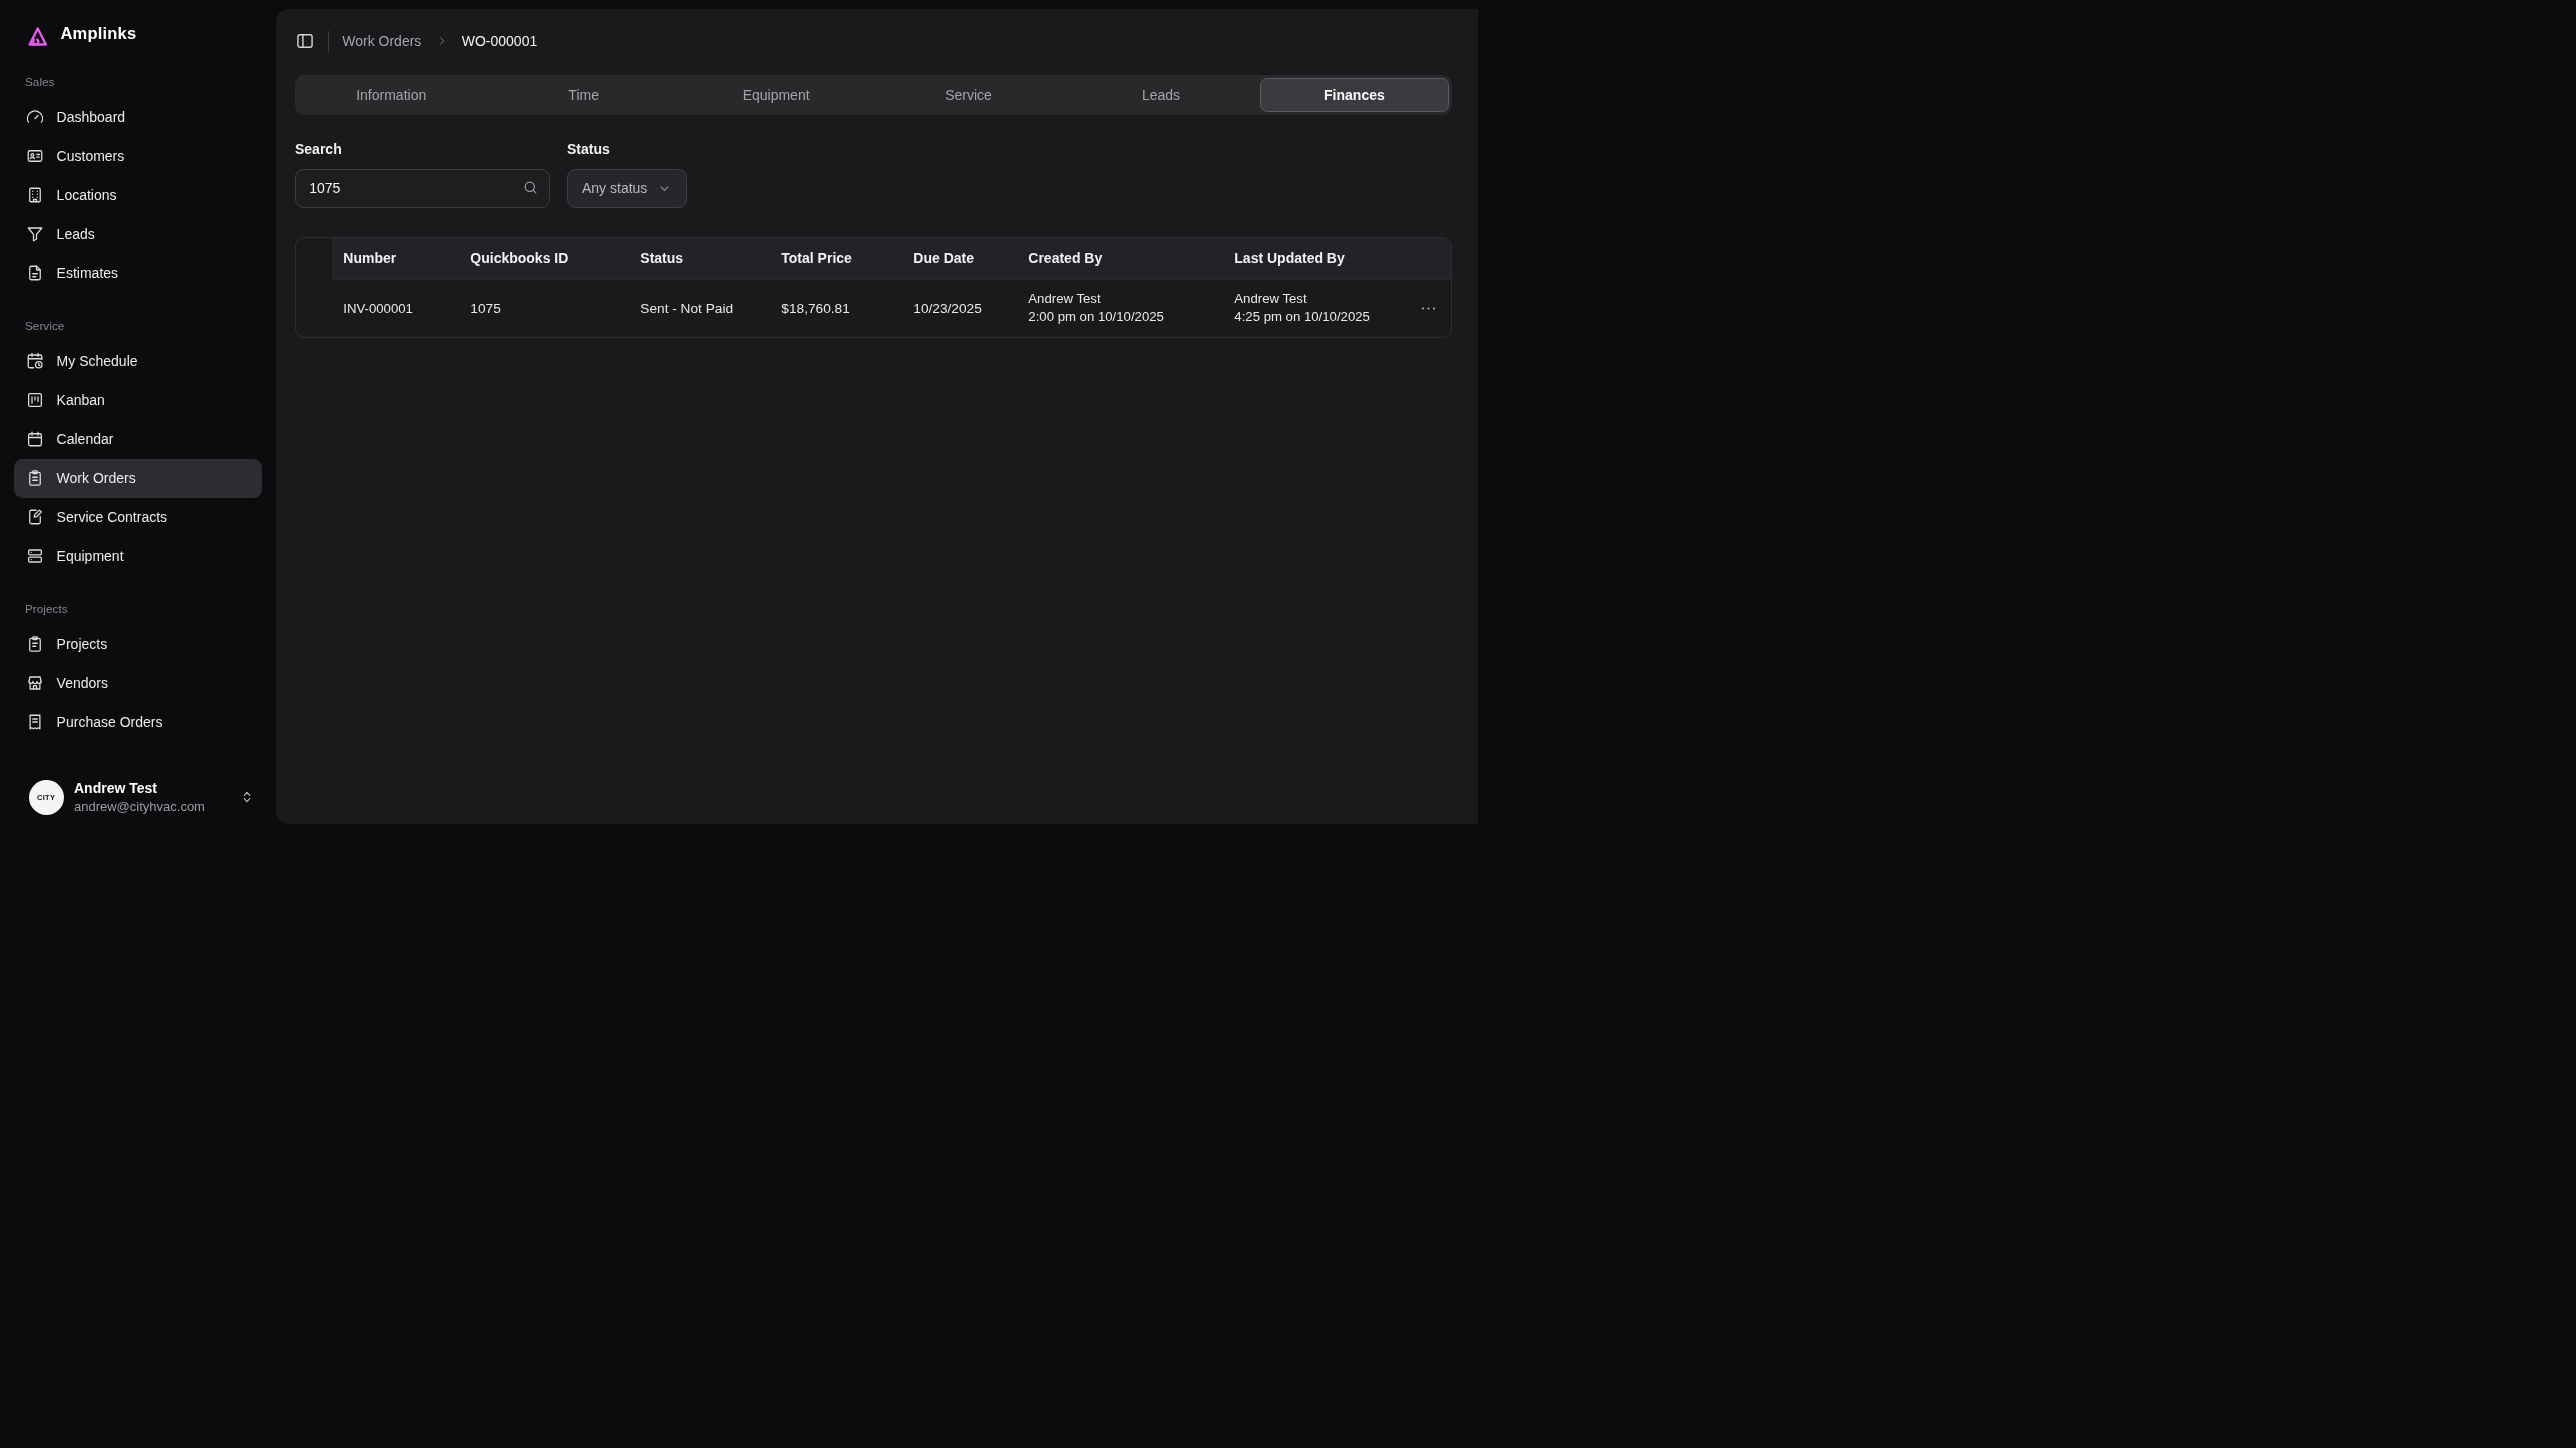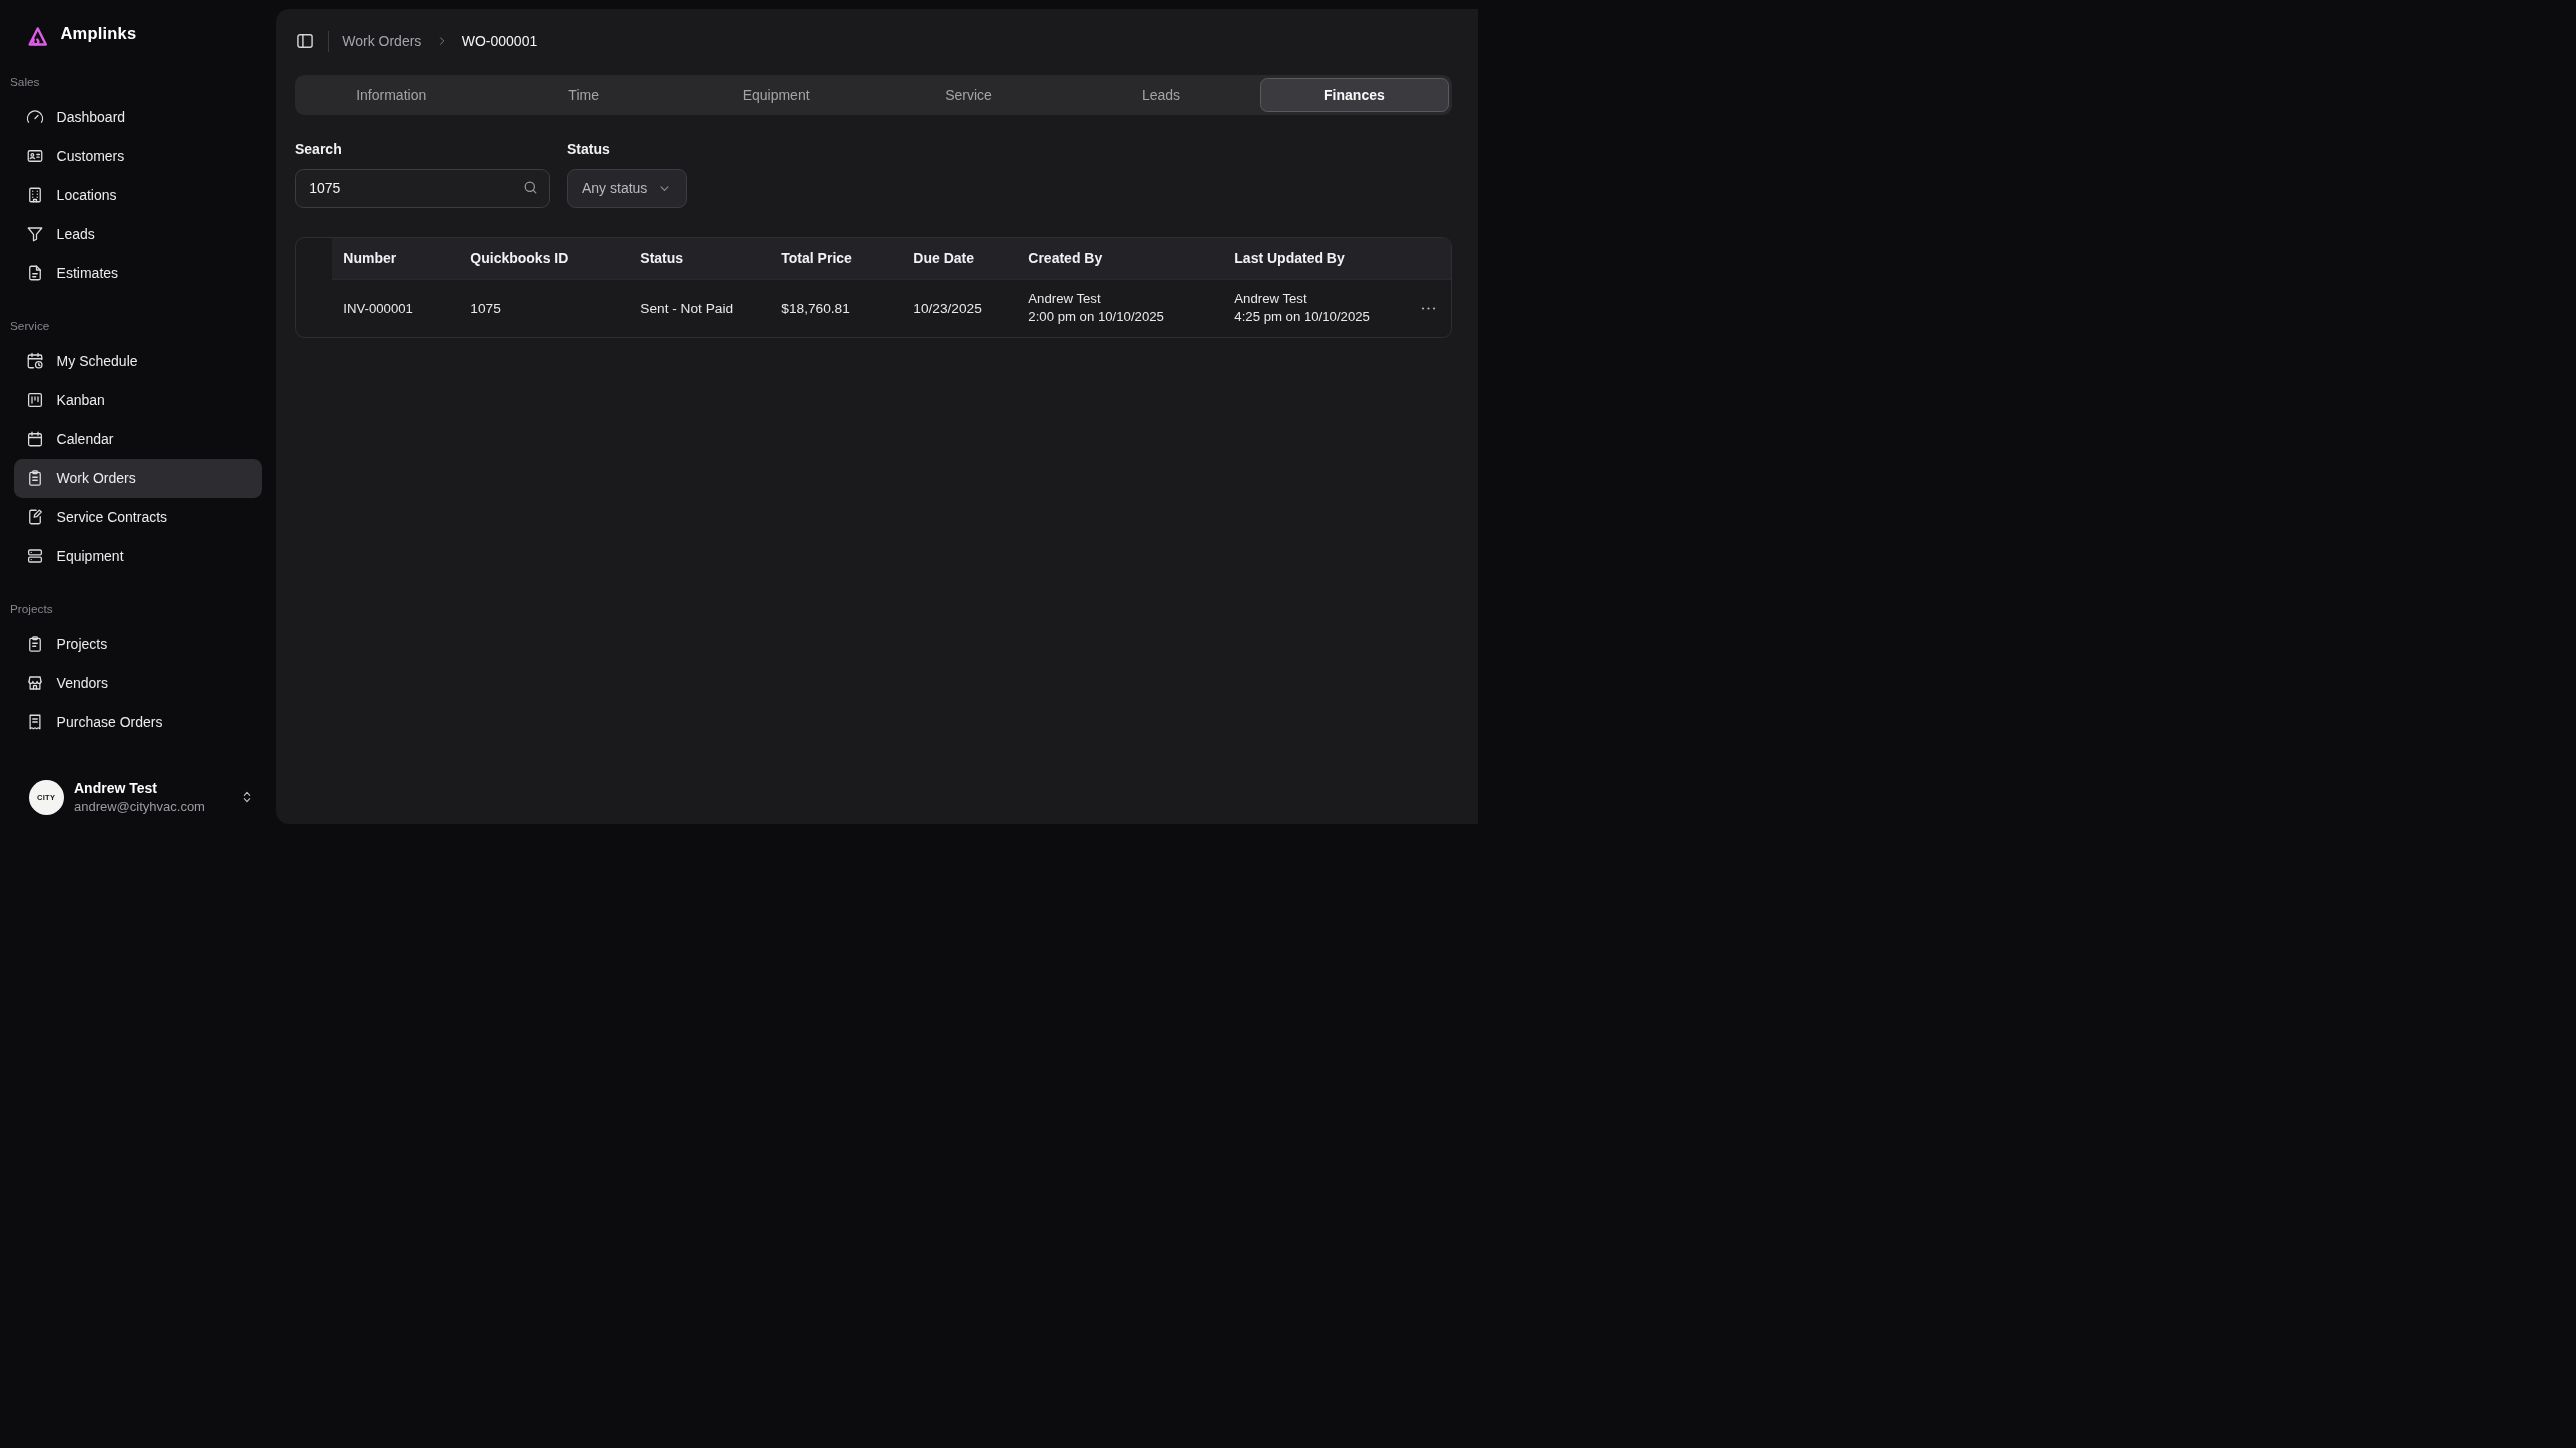--- a/index.html
+++ b/index.html
@@ -9,21 +9,21 @@
 
   .ic { fill:none; stroke:currentColor; stroke-width:1.7; stroke-linecap:round; stroke-linejoin:round; }
 
   
   .sidebar { position:relative; width:276px; flex:0 0 276px; height:100%; background:#0c0c0e; }
   .nav { position:absolute; inset:0 0 70px 0; overflow:hidden; }
   .logo-row { display:flex; gap:10.4px; padding:23.6px 0 0 24.5px; }
   .logo-mark { width:25.5px; height:25.5px; color:#e05ce8; }
   .logo-text { font-size:16.5px; font-weight:bold; color:#fff; letter-spacing:0.2px; }
   .nav-section { margin-top:26.4px; }
-  .section-label { padding-left:10px; font-size:11.8px; color:#85858d; margin-bottom:8.5px; }
+  .section-label { padding-left:25px; font-size:11.8px; color:#85858d; margin-bottom:8.5px; }
   .nav-item { display:flex; align-items:center; gap:12.3px; height:39px; margin:0 14px; padding:0 12.3px; border-radius:8.5px; color:#ececef; font-size:14px; cursor:pointer; white-space:nowrap; }
   .nav-item.active { background:#2d2d31; }
   .nav-item .ic { width:18px; height:18px; flex:0 0 18px; color:#dcdce0; }
 
   .user { position:absolute; bottom:0; left:6px; right:0; height:70px; background:#0c0c0e; display:flex; align-items:center; gap:10.4px; padding:0 21px 0 22.6px; z-index:3; cursor:pointer; }
   .avatar { width:35px; height:35px; border-radius:50%; background:#f4f4f2; color:#17171a; display:flex; align-items:center; justify-content:center; font-size:7.5px; font-weight:bold; letter-spacing:0.3px; flex:0 0 35px; }
   .user-name { font-size:14px; font-weight:bold; color:#fff; line-height:17px; }
   .user-email { font-size:13px; color:#9c9ca3; margin-top:1.9px; }
   .user-chevrons { margin-left:auto; width:16px; height:16px; color:#bdbdc3; cursor:pointer; }
 

